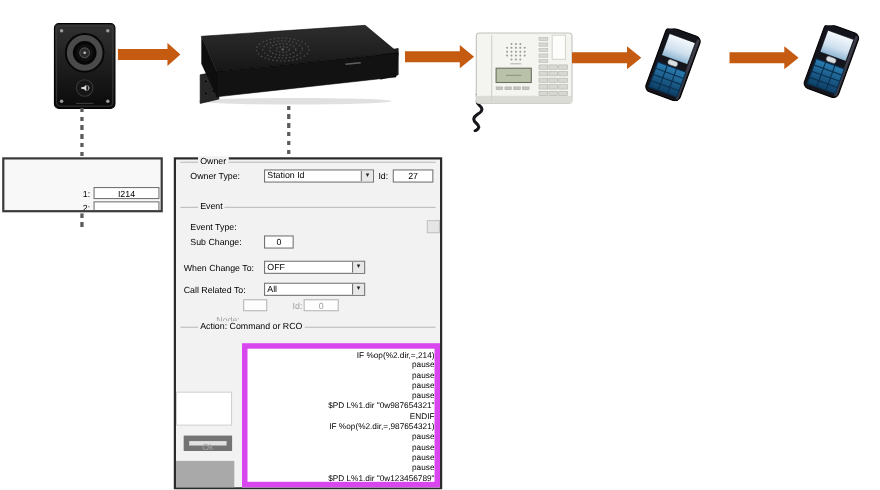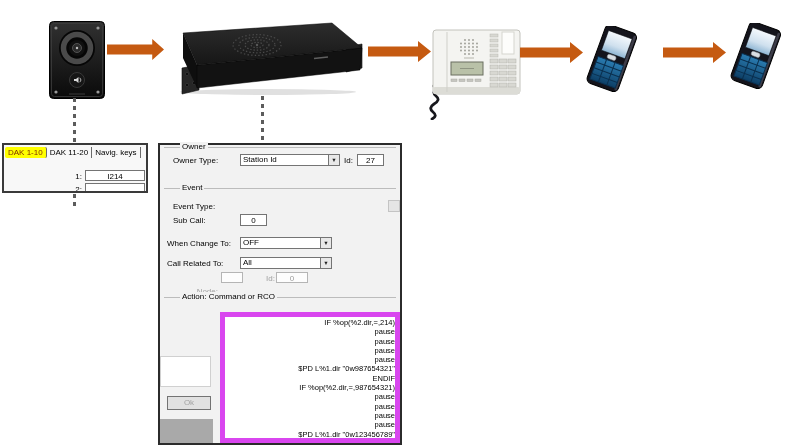--- a/index.html
+++ b/index.html
@@ -36,21 +36,21 @@
   .props{position:absolute;left:158px;top:143px;width:244px;height:302px;background:#f2f2f2;
          border:2px solid #2b2b2b;box-sizing:border-box;}
   .pin{position:absolute;left:0;top:0;right:0;bottom:0;}
   .script-box{position:absolute;left:60px;top:167px;width:180px;height:131px;background:#fff;
               border:5px solid #d946ef;box-sizing:border-box;overflow:hidden;text-align:right;}
   .script-box pre{margin:0;padding:1px 0 0 2px;font-family:"Liberation Sans",sans-serif;
                   font-size:7.5px;line-height:9.3px;white-space:pre;color:#000;}
   .whitebox{position:absolute;left:0px;top:211px;width:51px;height:31px;background:#fff;
             border:1px solid #d0d0d0;box-sizing:border-box;}
   .okbtn{position:absolute;left:7px;top:251px;width:44px;height:14px;background:#e1e1e1;
-         border:1px solid #737373;box-sizing:border-box;color:#a3a3a3;font-size:8px;
+         border:5px solid #737373;box-sizing:border-box;color:#a3a3a3;font-size:8px;
          line-height:12px;text-align:center;}
   .graybox{position:absolute;left:0px;top:274px;width:53px;height:24px;background:#a9a9a9;}
   .minibtn{position:absolute;background:#e5e5e5;border:1px solid #c4c4c4;box-sizing:border-box;}
 </style>
 </head>
 <body>
 
 <div class="stage">
 
   <svg width="0" height="0" style="position:absolute">
@@ -224,49 +224,44 @@
   </svg>
   <svg class="arrow" style="left:663px;top:42px" width="63" height="21" viewBox="0 0 63 21">
     <polygon points="0,5.5 50,5.5 50,0 63,10.5 50,21 50,15.5 0,15.5" fill="#C55A11"></polygon>
   </svg>
 
   <div class="vdash" style="left:73px;top:98px;height:45px"></div>
   <div class="vdash" style="left:73px;top:194px;height:15px"></div>
   <div class="vdash" style="left:261px;top:96px;height:46px"></div>
 
   <div class="dak">
-    <div class="tabs">
-      <div class="tab active">DAK 1-10</div>
-      <div class="tab">DAK 11-20</div>
-      <div class="tab">Navig. keys</div>
-    </div>
     <div class="lbl" style="left:40px;top:27px;width:38px">1:</div>
     <div class="tbox" style="left:81px;top:25px;width:60px;height:11px">I214</div>
     <div class="lbl" style="left:40px;top:40px;width:38px">2:</div>
     <div class="tbox" style="left:81px;top:38px;width:60px;height:11px"></div>
   </div>
 
   <div class="props">
     <div class="pin">
 
       <div class="grp-line" style="left:4px;top:2px;width:232px"></div>
       <div class="grp-lab" style="left:10px;top:-3px">Owner</div>
       <div class="lbl" style="left:13px;top:11px">Owner Type:</div>
       <div class="combo" style="left:80px;top:9px;width:100px">
         <span>Station Id</span>
         <span class="ddbtn"></span>
       </div>
       <div class="lbl" style="left:184px;top:11px">Id:</div>
-      <div class="tbox center" style="left:197px;top:9px;width:27px;height:12px">27</div>
+      <div class="tbox center" style="left:197px;top:9px;width:37px;height:12px">27</div>
 
       <div class="grp-line" style="left:4px;top:43px;width:232px"></div>
       <div class="grp-lab" style="left:10px;top:38px">Event</div>
       <div class="lbl" style="left:13px;top:57px">Event Type:</div>
       <div class="minibtn" style="left:228px;top:55px;width:12px;height:12px"></div>
-      <div class="lbl" style="left:13px;top:71px">Sub Call:</div>
+      <div class="lbl" style="left:13px;top:71px">Sub Change:</div>
       <div class="tbox center" style="left:80px;top:69px;width:27px;height:12px">0</div>
 
       <div class="lbl" style="left:7px;top:94px">When Change To:</div>
       <div class="combo" style="left:80px;top:92px;width:92px">
         <span>OFF</span>
         <span class="ddbtn"></span>
       </div>
       <div class="lbl" style="left:7px;top:114px">Call Related To:</div>
       <div class="combo" style="left:80px;top:112px;width:92px">
         <span>All</span>

